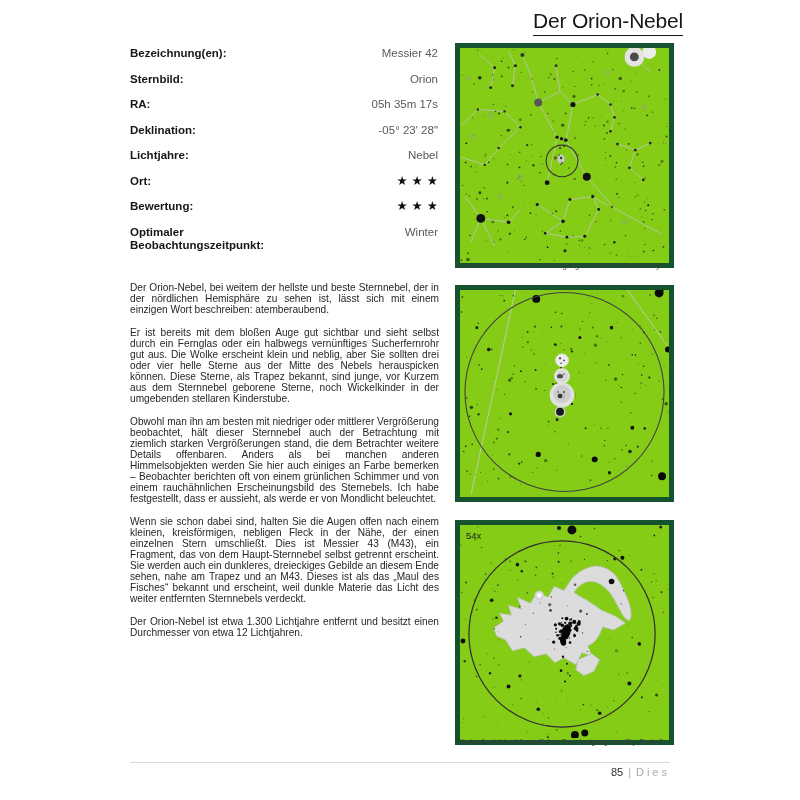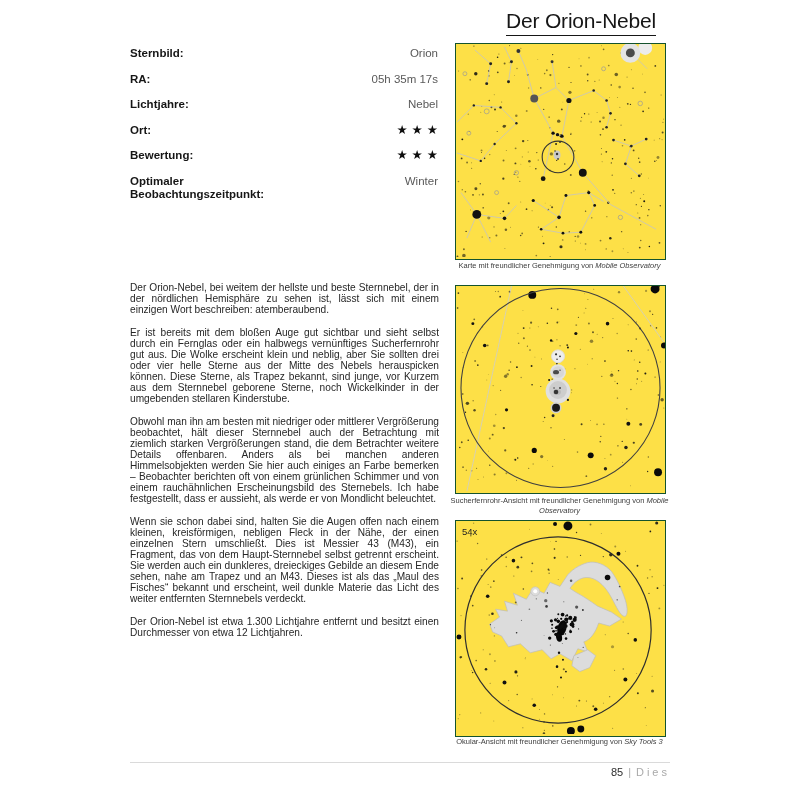--- a/index.html
+++ b/index.html
@@ -1,38 +1,38 @@
 <!DOCTYPE html>
 <html lang="de"><head>
 <meta charset="utf-8">
 <style>
   html,body{margin:0;padding:0;background:#fff;}
   .page{position:relative;width:800px;height:800px;background:#ffffff;
         font-family:"Liberation Sans",sans-serif;color:#1f1f1f;overflow:hidden;}
 
   
-  .title-wrap{position:absolute;top:9px;right:144px;text-align:center;}
+  .title-wrap{position:absolute;top:9px;right:117px;text-align:center;}
   .title{display:inline-block;font-size:21px;font-weight:400;letter-spacing:-0.2px;
          color:#161616;border-bottom:1.6px solid #161616;padding-bottom:2px;}
 
   
   .info{position:absolute;left:130px;top:47px;width:308px;font-size:11.5px;}
   .info-row{display:flex;justify-content:space-between;align-items:flex-start;
             margin-bottom:12px;line-height:13.5px;}
   .info-label{font-weight:700;color:#161616;max-width:170px;}
   .info-value{color:#595959;text-align:right;white-space:nowrap;}
   .info-value.stars{color:#0e0e0e;font-size:12.5px;letter-spacing:4px;margin-right:-4px;line-height:13px;}
 
   
   .article{position:absolute;left:130px;top:282px;width:309px;}
   .article p{margin:0 0 12px 0;font-size:10.15px;line-height:11px;
              text-align:justify;color:#262626;}
 
   
-  .figure{position:absolute;left:455px;width:209px;background:#fde047;border:1px solid #14532d;}
+  .figure{position:absolute;left:455px;width:209px;background:#84cc16;border:5px solid #14532d;}
   .fig-chart{top:43px;height:215px;}
   .fig-finder{top:285px;height:207px;}
   .fig-eyepiece{top:520px;height:215px;}
   .figure svg{display:block;width:209px;}
   .mag-label{position:absolute;top:5px;left:6px;font-size:9.5px;color:#222;z-index:3;}
 
   .caption{position:absolute;left:444px;width:231px;text-align:center;
            font-size:7.5px;line-height:9.5px;color:#3d3d3d;}
   .cap-1{top:261px;}
   .cap-2{top:496px;}
@@ -49,26 +49,34 @@
 <body>
 
 <div class="page">
 
   <div class="title-wrap">
     <span class="title">Der Orion-Nebel</span>
   </div>
 
   <div class="info">
     <div class="info-row">
+      <span class="info-label">Bezeichnung(en):</span>
+      <span class="info-value">Messier 42</span>
+    </div>
+    <div class="info-row">
       <span class="info-label">Sternbild:</span>
       <span class="info-value">Orion</span>
     </div>
     <div class="info-row">
       <span class="info-label">RA:</span>
       <span class="info-value">05h 35m 17s</span>
+    </div>
+    <div class="info-row">
+      <span class="info-label">Deklination:</span>
+      <span class="info-value">-05° 23' 28"</span>
     </div>
     <div class="info-row">
       <span class="info-label">Lichtjahre:</span>
       <span class="info-value">Nebel</span>
     </div>
     <div class="info-row">
       <span class="info-label">Ort:</span>
       <span class="info-value stars">★★★</span>
     </div>
     <div class="info-row">
@@ -626,23 +634,20 @@
         <circle cx="209" cy="60" r="3" fill="#0a0a0a"></circle>
         <circle cx="16" cy="38" r="1.5" fill="#111"></circle>
         <circle cx="95" cy="55" r="1.2" fill="#111"></circle>
         <circle cx="112" cy="62" r="1" fill="#111"></circle>
         <circle cx="93" cy="95" r="1" fill="#111"></circle>
         <circle cx="112" cy="115" r="1.1" fill="#111"></circle>
       </g>
       <circle cx="104.5" cy="103" r="100.5" fill="none" stroke="#404040" stroke-width="1.1"></circle>
     </svg>
   </div>
-  <div class="caption cap-2">
-    <span>Sucherfernrohr-Ansicht mit freundlicher Genehmigung von </span><span class="credit">Mobile Observatory</span>
-  </div>
 
   <div class="figure fig-eyepiece">
     <span class="mag-label">54x</span>
     <svg viewBox="0 0 209 215" height="213">
       <g>
         <path fill="#dcdcdc" stroke="#bdbdbd" stroke-width="0.7" d="M33,104 L43,97 L39,89 L51,91 L48,81 L61,85 L57,73 L70,79 L77,68 L88,73 L94,62 L104,66 L110,57
              C114,50 124,44 132,42 C140,40 150,44 156,51 C161,58 166,68 170,80 C173,90 172,98 168,96
              C163,93 160,84 154,74 C148,64 140,57 131,57 C124,57 118,62 114,68 L120,72
              C128,76 136,82 142,86 L156,92 L166,99 L154,106 L143,103 C140,112 135,120 128,122
              L132,132 L122,129 L116,141 L104,134 L95,139 L86,130 L74,133 L64,124 L52,127 L45,116 L36,112 Z"></path>

